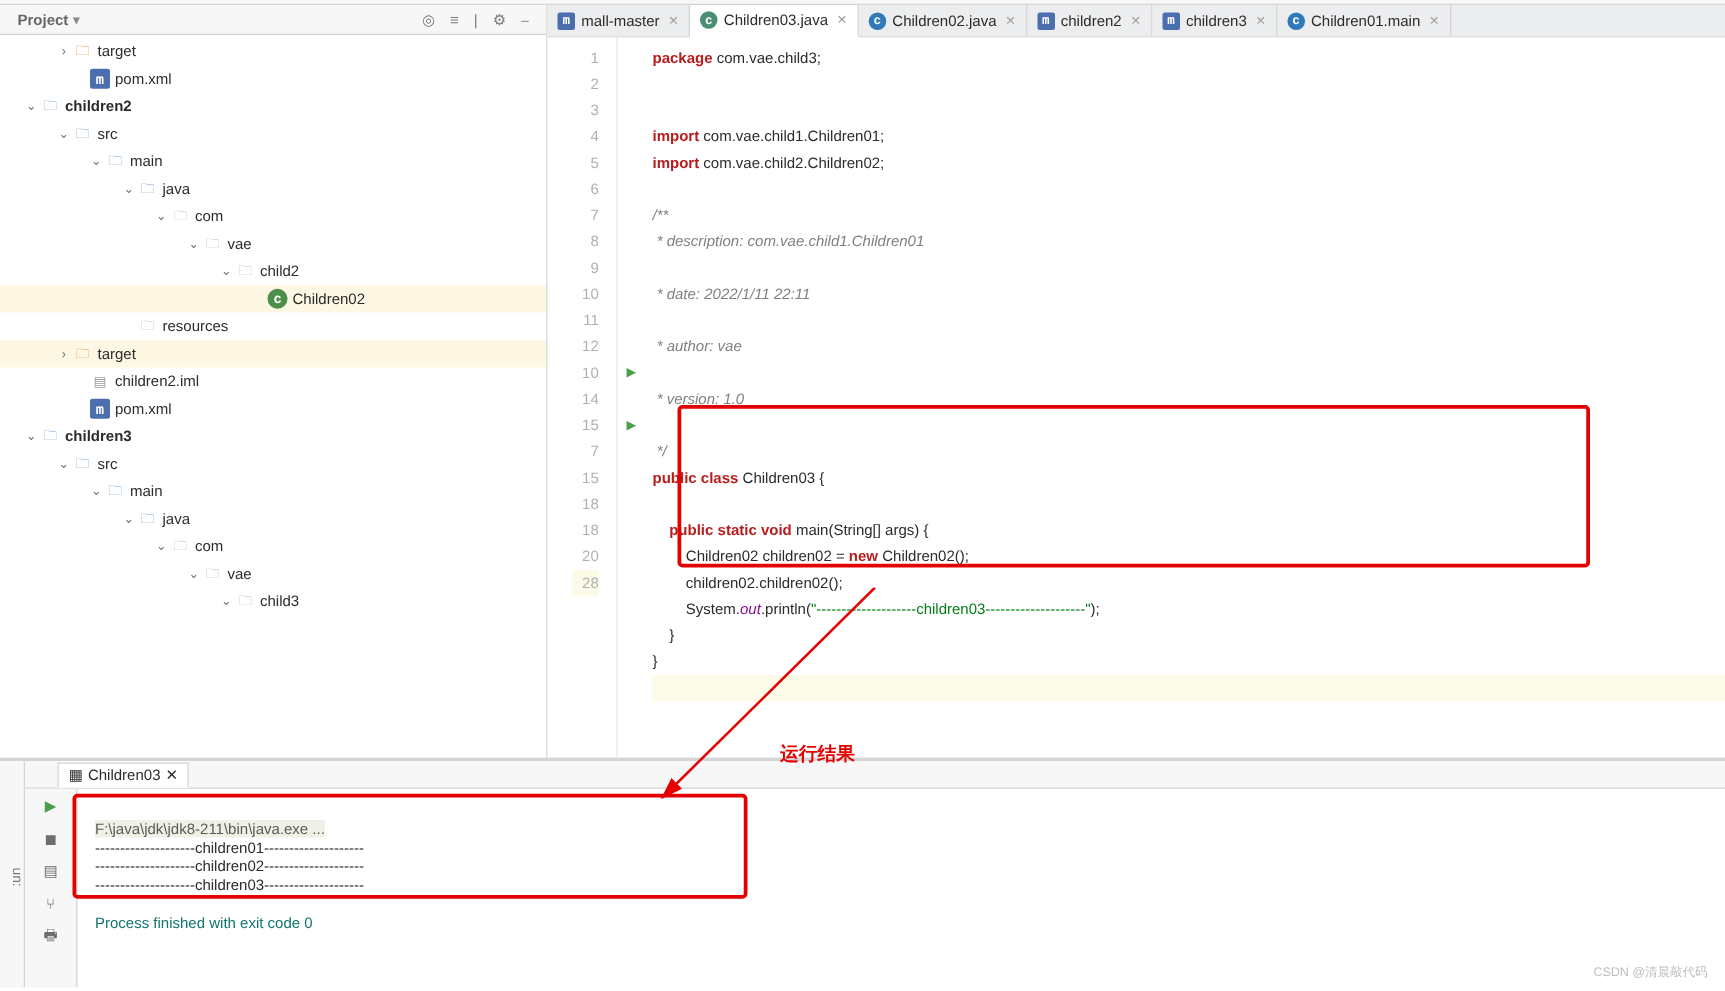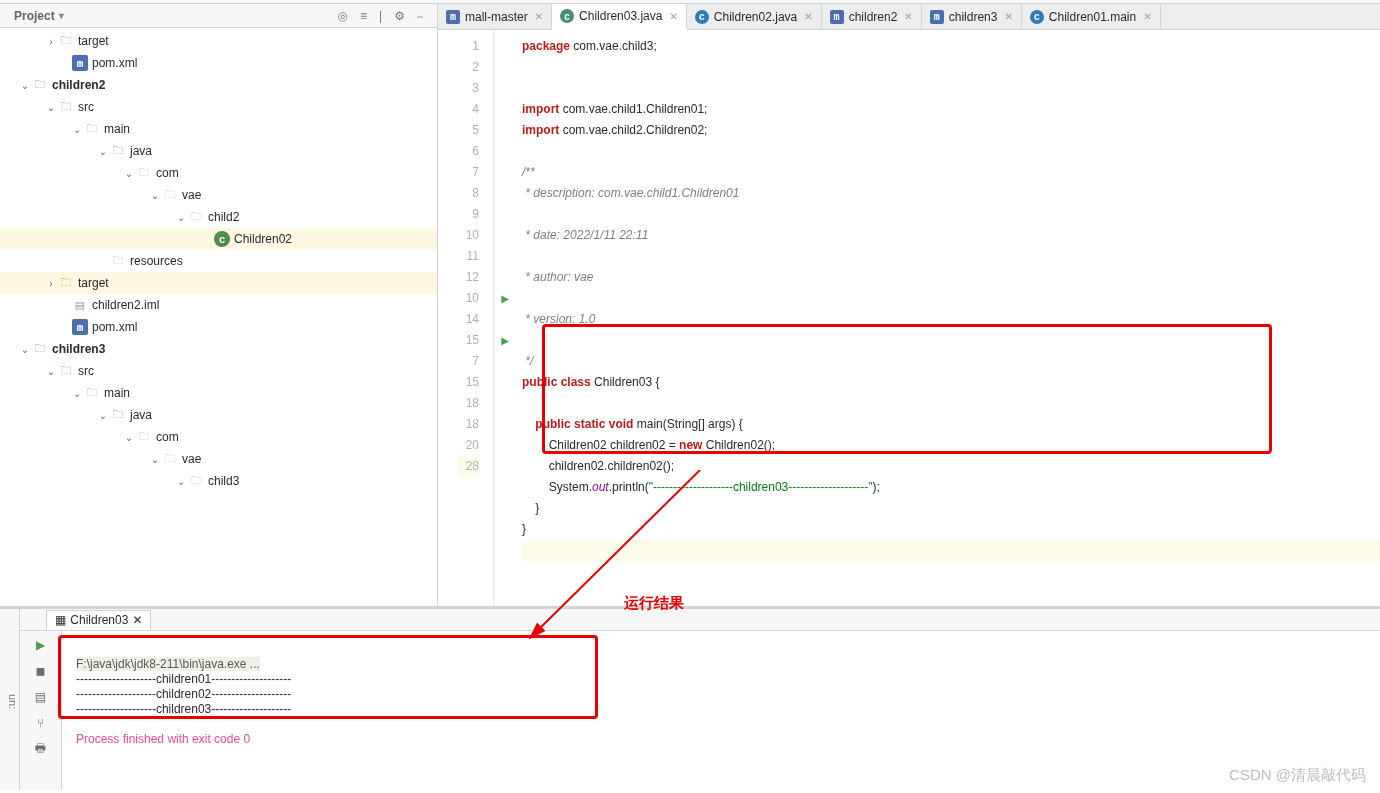--- a/index.html
+++ b/index.html
@@ -52,21 +52,21 @@
 .bottom-panel { border-top:3px solid #d4d4d4; height:184px; display:flex; }
 .run-strip { width:20px; background:#f7f7f7; border-right:1px solid #d4d4d4; writing-mode:vertical-rl; text-align:center; font-size:11px; color:#787878; padding-top:4px;}
 .run-contents { flex:1; display:flex; flex-direction:column; }
 .run-tab-row { height:22px; border-bottom:1px solid #d4d4d4; background:#f7f7f7; display:flex; align-items:center; padding-left:26px; gap:4px;}
 .run-tab { background:#fff; border:1px solid #d4d4d4; border-bottom:1px solid #fff; padding:2px 8px; display:flex; align-items:center; gap:4px; margin-bottom:-1px;}
 .run-body { flex:1; display:flex; }
 .run-gutter { width:42px; background:#f7f7f7; border-right:1px solid #d4d4d4; display:flex; flex-direction:column; align-items:center; padding-top:6px; gap:10px;}
 .run-gutter span { width:16px; height:16px; color:#6e6e6e; display:flex; align-items:center; justify-content:center;}
 .console { flex:1; padding:10px 14px; font-family:Consolas,monospace; font-size:13px; position:relative; white-space:pre;}
 .console .cmd { background:#f0f0e6; color:#5a5a5a;}
-.watermark { position:absolute; right:14px; bottom:8px; color:#bdbdbd; font-size:15px; font-family:"Microsoft YaHei",sans-serif;}
+.watermark { position:absolute; right:14px; bottom:8px; color:#bdbdbd; font-size:10px; font-family:"Microsoft YaHei",sans-serif;}
 </style>
 </head>
 <body>
 
 <div class="breadcrumb-row"></div>
 
 <div class="main-row">
   <div class="sidebar">
     <div class="project-toolbar-row">
       <div class="title">
@@ -333,21 +333,21 @@
         <span>▤</span>
         <span>⑂</span>
         <span>🖶</span>
       </div>
       <div class="console">
 <span class="cmd">F:\java\jdk\jdk8-211\bin\java.exe ...</span>
 <span>--------------------children01--------------------</span>
 <span>--------------------children02--------------------</span>
 <span>--------------------children03--------------------</span>
 
-<span style="color:#ec4899">Process finished with exit code 0</span>
+<span style="color:#0f766e">Process finished with exit code 0</span>
         <div class="red-box" style="left:-4px; top:4px; width:540px; height:84px;"></div>
       </div>
     </div>
   </div>
 </div>
 
 <div class="label-red" style="left:624px; top:558px;margin-top:36px;">运行结果</div>
 
 <svg class="arrow-line" style="left:520px; top:470px;" width="200" height="180">
   <defs>

